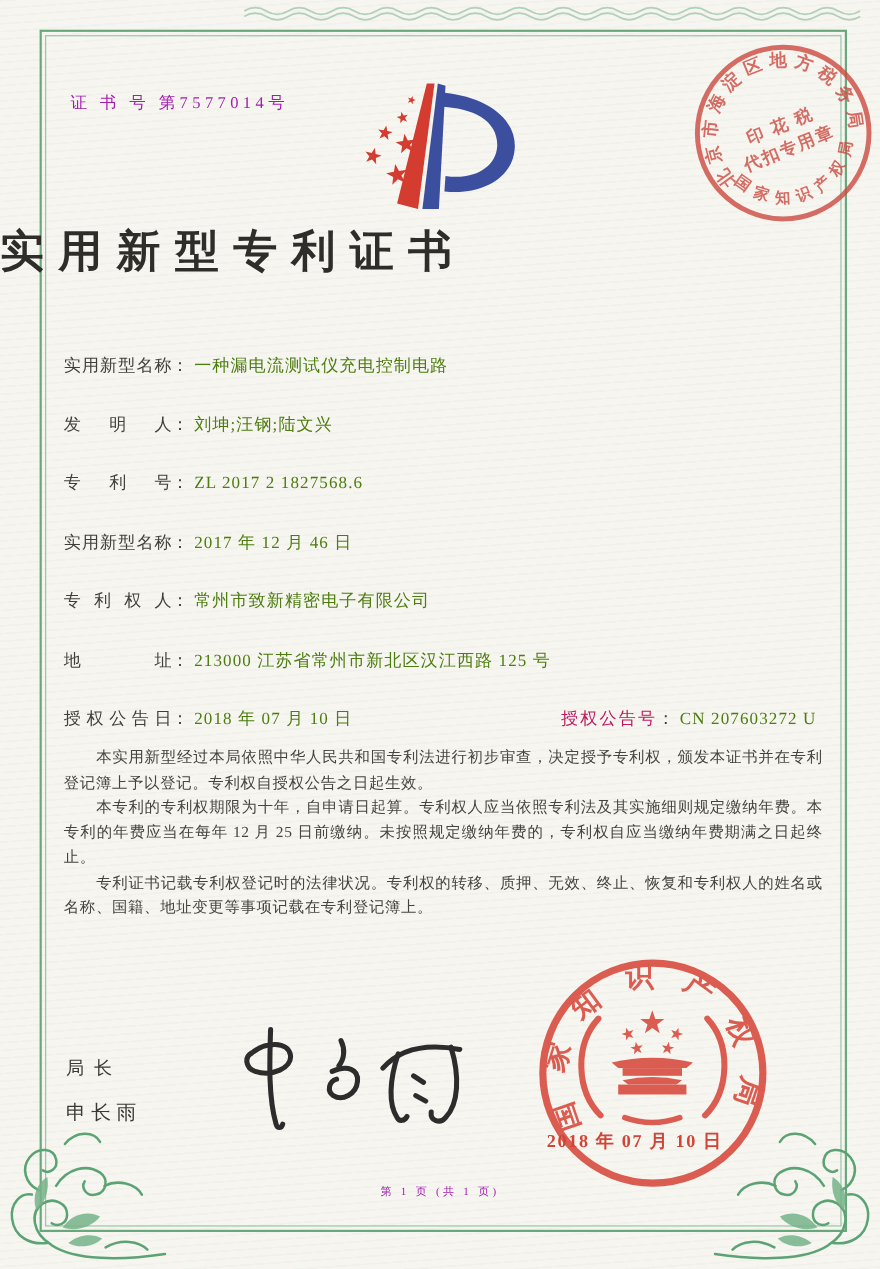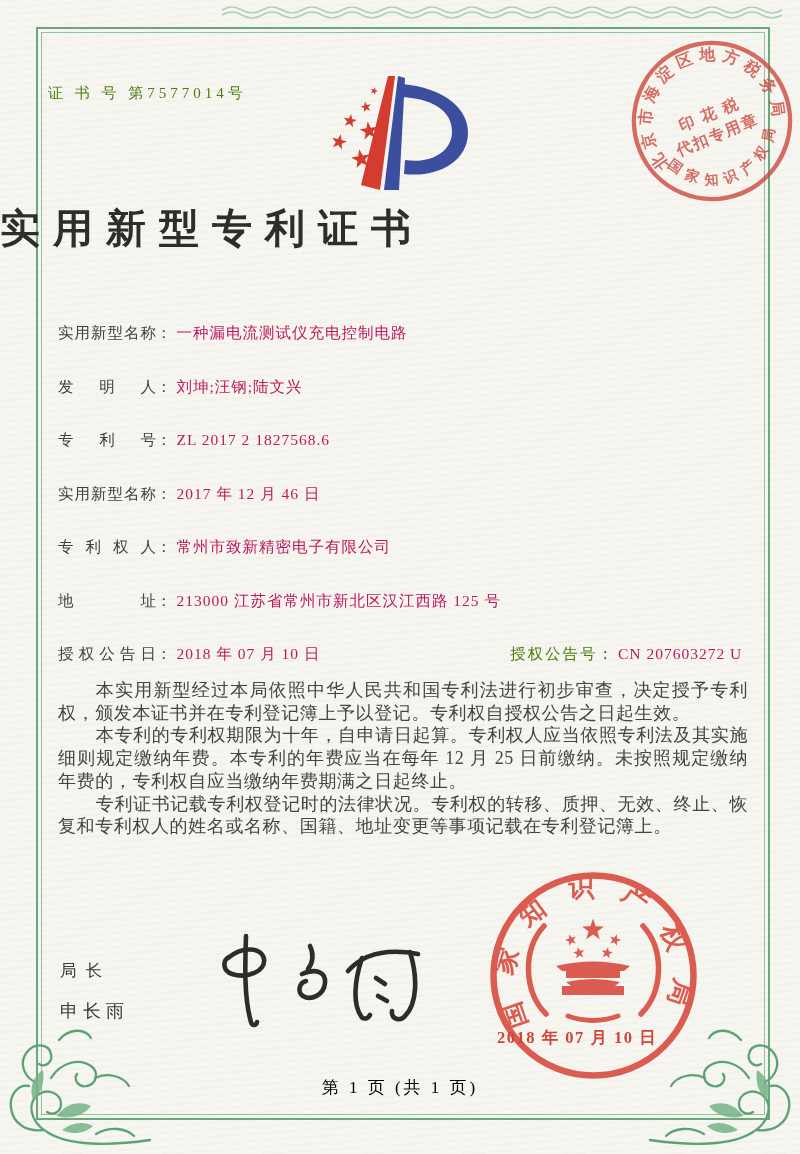--- a/index.html
+++ b/index.html
@@ -18,61 +18,61 @@
     position:absolute; left:36px; top:27px; right:30px; bottom:34px;
     border:2.5px solid #69a87d;
   }
   .frame-inner{ position:absolute; inset:3px; border:1px solid #7ab38d; opacity:.8; }
   .topwave{ position:absolute; left:222px; top:3px; }
   .corner{ position:absolute; bottom:0; width:152px; height:132px; }
   .corner-bl{ left:0; }
   .corner-br{ right:0; transform:scaleX(-1); }
 
   .cert-no{
-    position:absolute; left:48px; top:84px;
-    font-size:15px; letter-spacing:4px; color:#4d7c0f;
+    position:absolute; left:64px; top:84px;
+    font-size:15px; letter-spacing:4px; color:#a21caf;
   }
   .logo{ position:absolute; left:300px; top:68px; }
   .stamp-tax{ position:absolute; left:627px; top:36px; transform:rotate(-22deg); }
   .title{
     position:absolute; left:0; top:201px; width:100%;
     text-align:left; font-size:40px; font-weight:600;
     letter-spacing:13px; color:#2e2d2a;
   }
 
   .fields{ position:absolute; left:58px; top:320px; width:692px; font-size:15.5px; }
   .frow{ position:relative; line-height:25px; margin-bottom:28.5px; white-space:nowrap; }
   .flabel{
     display:inline-block; width:98px; vertical-align:top;
     text-align:justify; text-align-last:justify; color:#403f39;
   }
   .fcolon{ color:#403f39; }
-  .fvalue{ margin-left:5px; letter-spacing:1px; color:#be185d; }
+  .fvalue{ margin-left:5px; letter-spacing:1px; color:#4d7c0f; }
   .grant{ position:absolute; left:452px; top:0; }
-  .grant .flabel2{ letter-spacing:2px; color:#4d7c0f;margin-top:44px; }
+  .grant .flabel2{ letter-spacing:2px; color:#be185d;margin-top:44px; }
 
   .paras{
     position:absolute; left:58px; top:679px; width:690px;
-    font-size:18px; line-height:22.7px; text-align:justify;
+    font-size:14px; line-height:22.7px; text-align:justify;
     letter-spacing:0.6px; color:#45443d;
   }
   .paras p{ margin:0; text-indent:2.1em; }
 
   .director-title{ position:absolute; left:60px; top:960px; font-size:16.5px; letter-spacing:9px; color:#3b3a35; }
   .director-name{ position:absolute; left:60px; top:999px; font-size:18px; letter-spacing:5px; color:#3b3a35; }
   .signature{ position:absolute; left:198px; top:916px; }
 
   .seal-cnipa{ position:absolute; left:486px; top:868px; }
   .seal-date{
     position:absolute; left:497px; top:1027px; font-size:16.5px;
     letter-spacing:1.5px; color:#cf4537; font-weight:600;
   }
   .footer{
     position:absolute; left:0; top:1076px; width:100%; text-align:center;
-    font-size:17px; letter-spacing:3px; color:#000000;
+    font-size:10px; letter-spacing:3px; color:#a21caf;
   }
   svg text{ font-family:"Liberation Serif","DejaVu Serif",serif; }
 </style>
 </head>
 <body>
 
 <div class="page">
   <div class="texture"></div>
 
   <svg class="topwave" width="570" height="16" viewBox="0 0 570 16">

